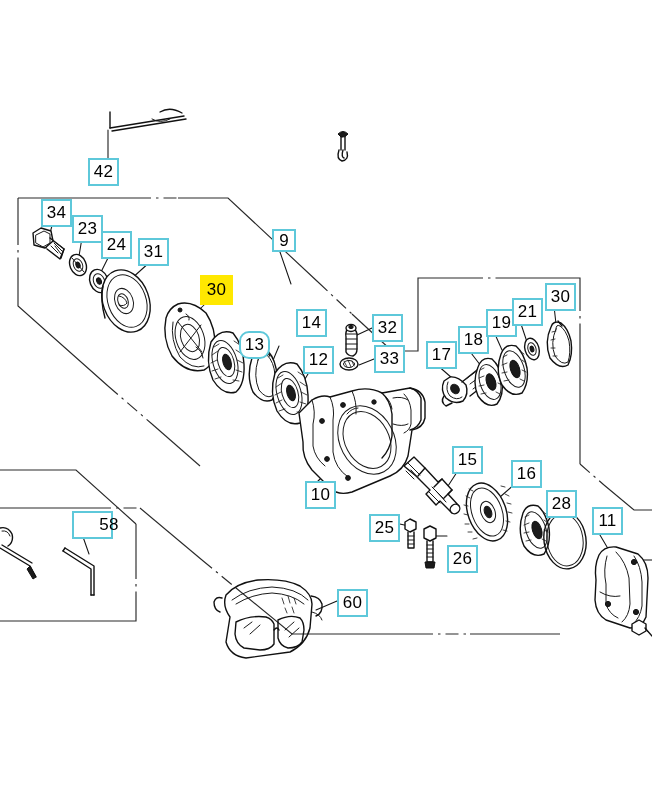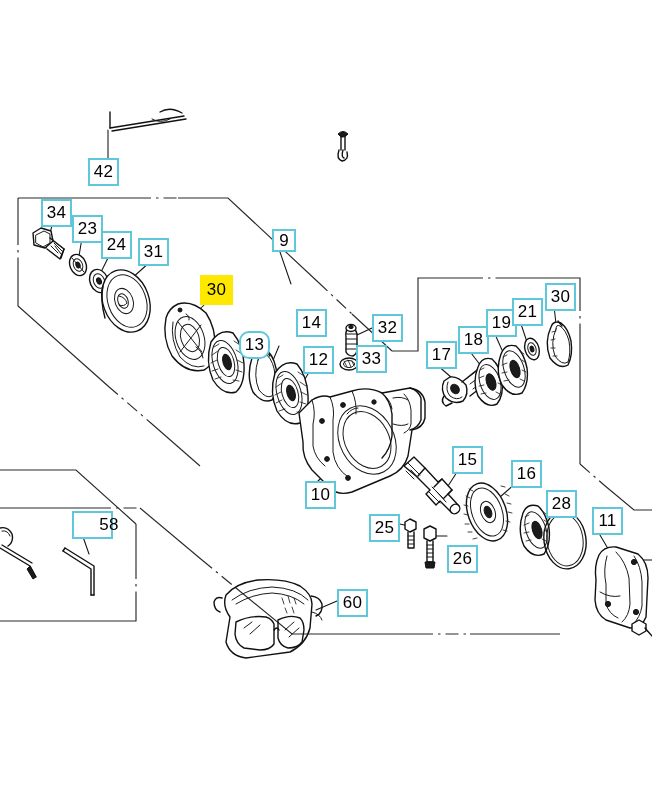--- a/index.html
+++ b/index.html
@@ -499,21 +499,21 @@
     <div class="callout two-digit" style="left:41px; top:199px;">34</div>
     <div class="callout two-digit" style="left:72px; top:215px;">23</div>
     <div class="callout two-digit" style="left:101px; top:231px;">24</div>
     <div class="callout two-digit" style="left:138px; top:238px;">31</div>
     <div class="callout one-digit" style="left:272px; top:229px;">9</div>
     <div class="callout two-digit highlight" style="left:201px; top:276px;">30</div>
     <div class="callout two-digit" style="left:239px; top:331px;border-radius:10px;">13</div>
     <div class="callout two-digit" style="left:272px; top:309px;margin-left:24px;">14</div>
     <div class="callout two-digit" style="left:303px; top:346px;">12</div>
     <div class="callout two-digit" style="left:372px; top:314px;">32</div>
-    <div class="callout two-digit" style="left:356px; top:345px;">33</div>
+    <div class="callout two-digit" style="left:374px; top:345px;">33</div>
     <div class="callout two-digit" style="left:426px; top:341px;">17</div>
     <div class="callout two-digit" style="left:458px; top:326px;">18</div>
     <div class="callout two-digit" style="left:486px; top:309px;">19</div>
     <div class="callout two-digit" style="left:512px; top:298px;">21</div>
     <div class="callout two-digit" style="left:545px; top:283px;">30</div>
     <div class="callout two-digit" style="left:305px; top:481px;">10</div>
     <div class="callout two-digit" style="left:452px; top:446px;">15</div>
     <div class="callout two-digit" style="left:511px; top:460px;">16</div>
     <div class="callout two-digit" style="left:546px; top:490px;">28</div>
     <div class="callout two-digit" style="left:592px; top:507px;">11</div>

